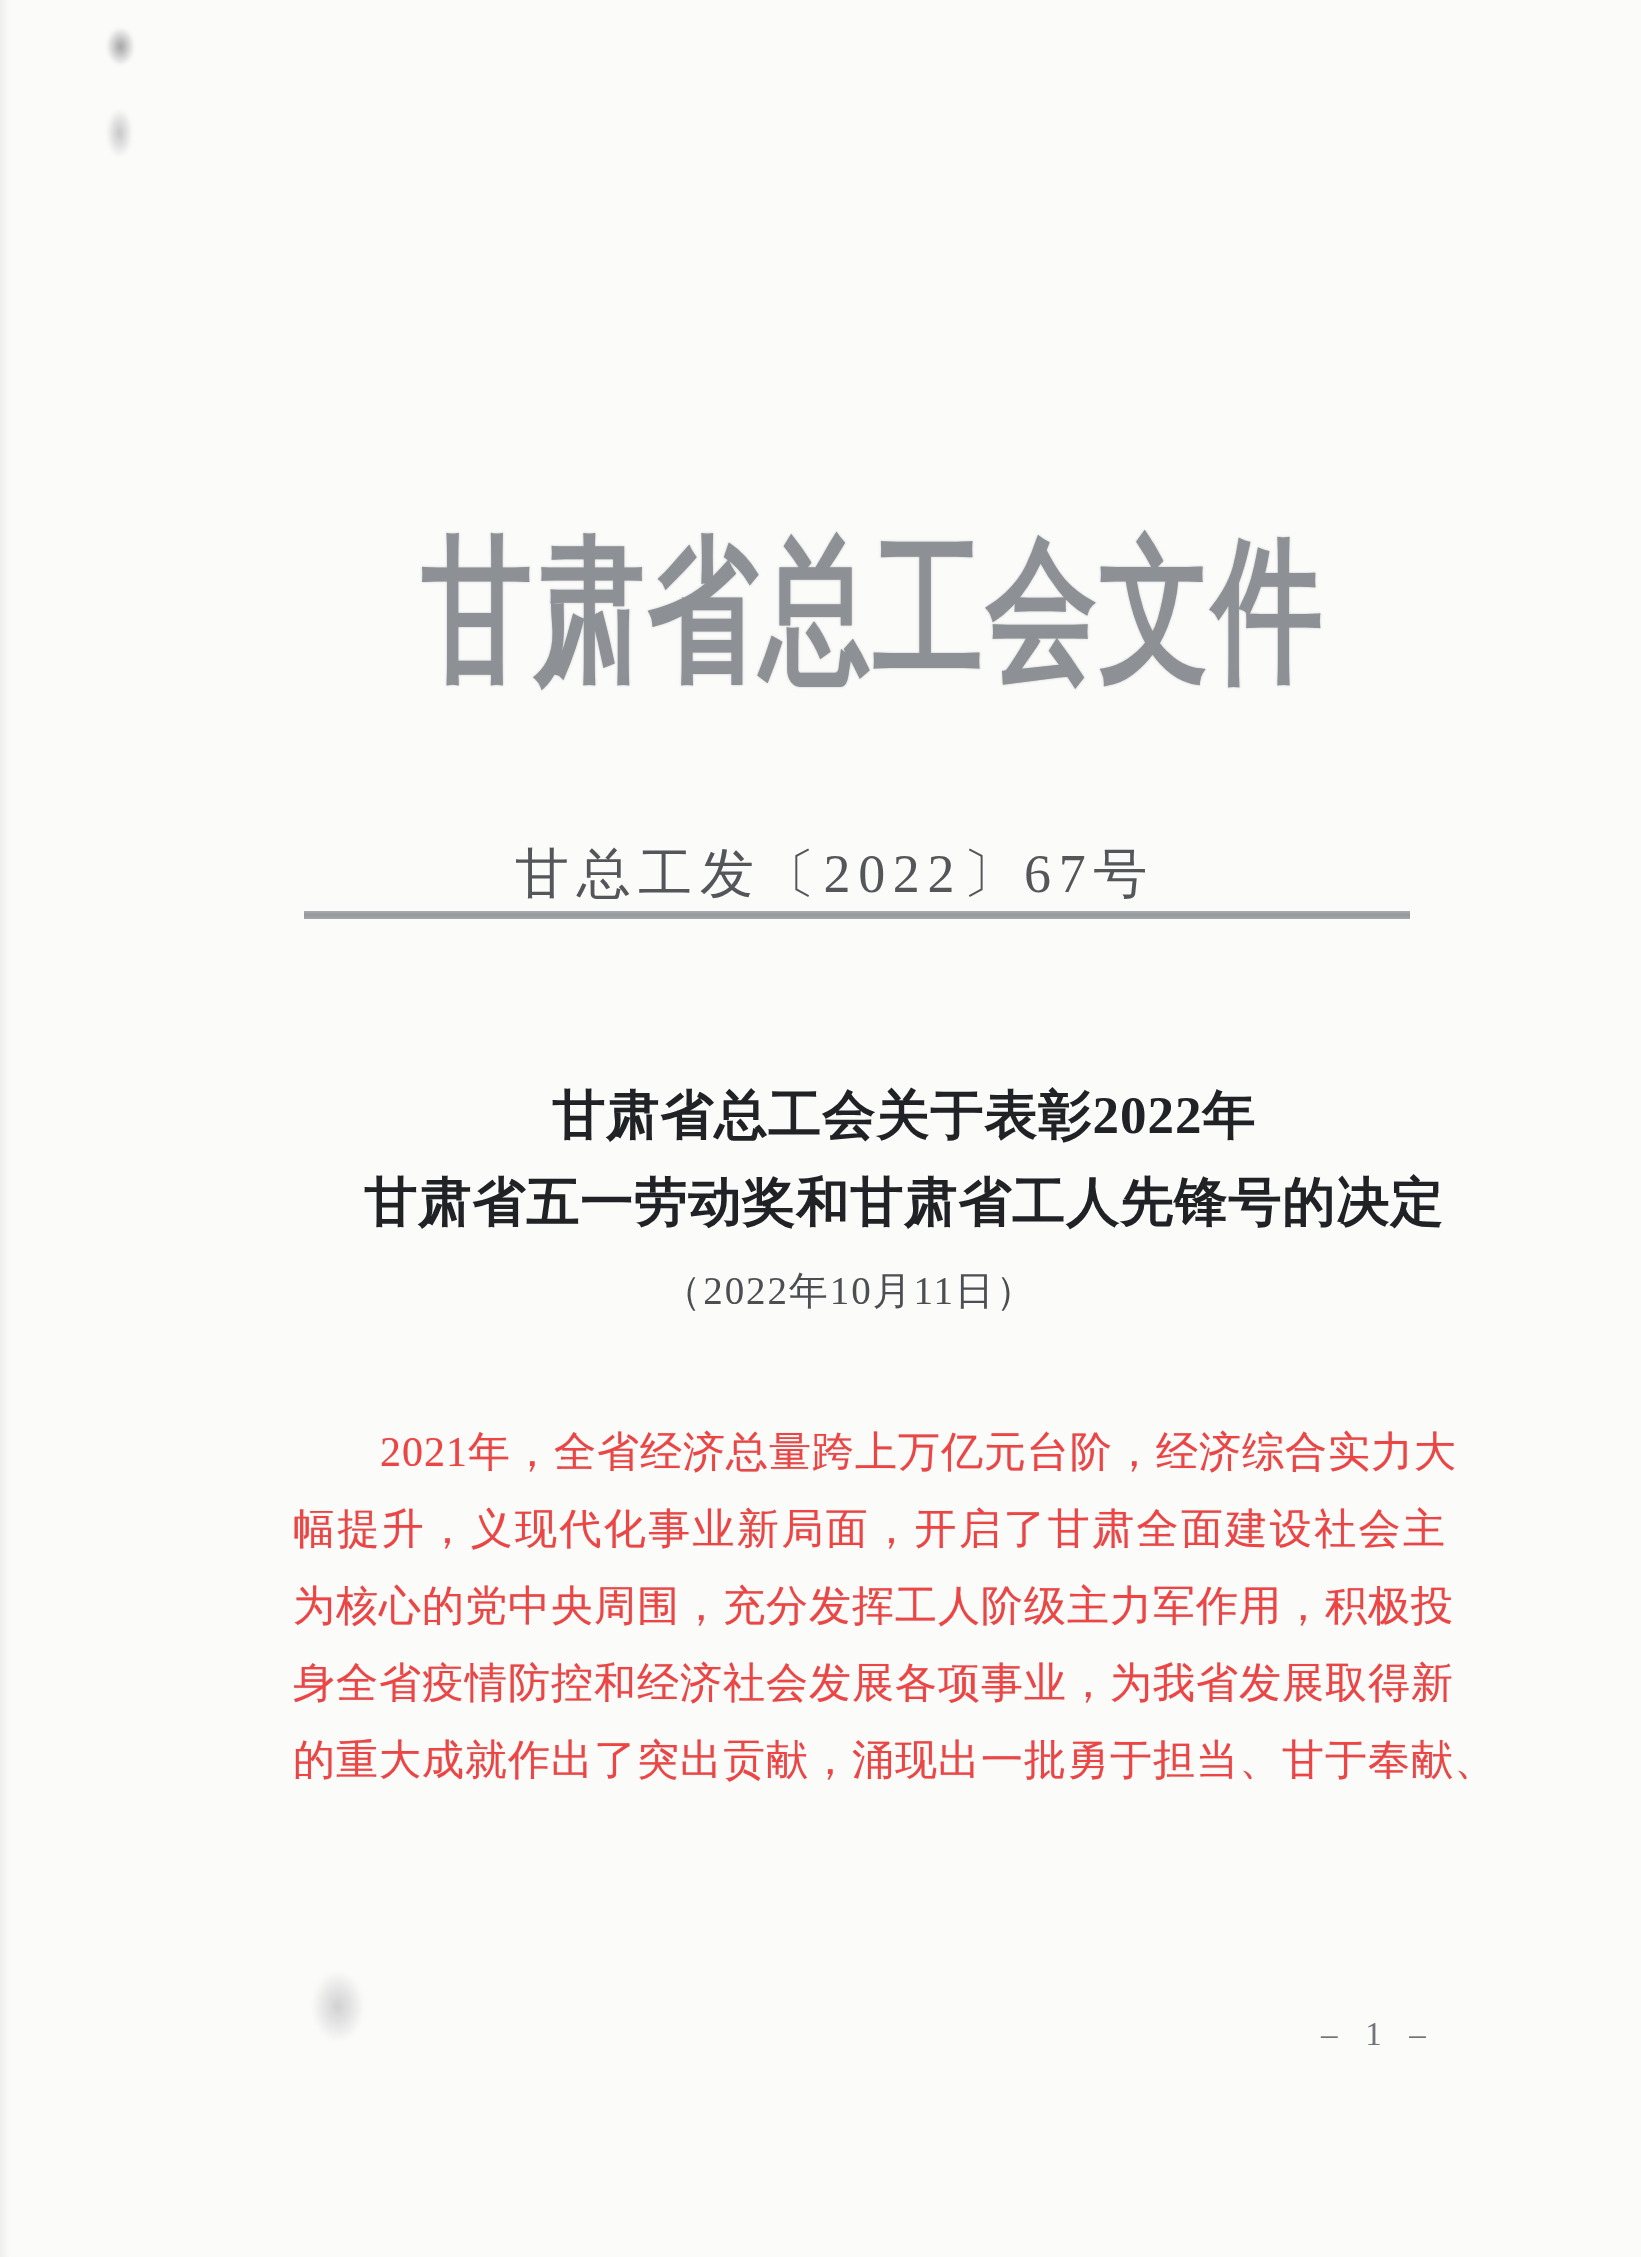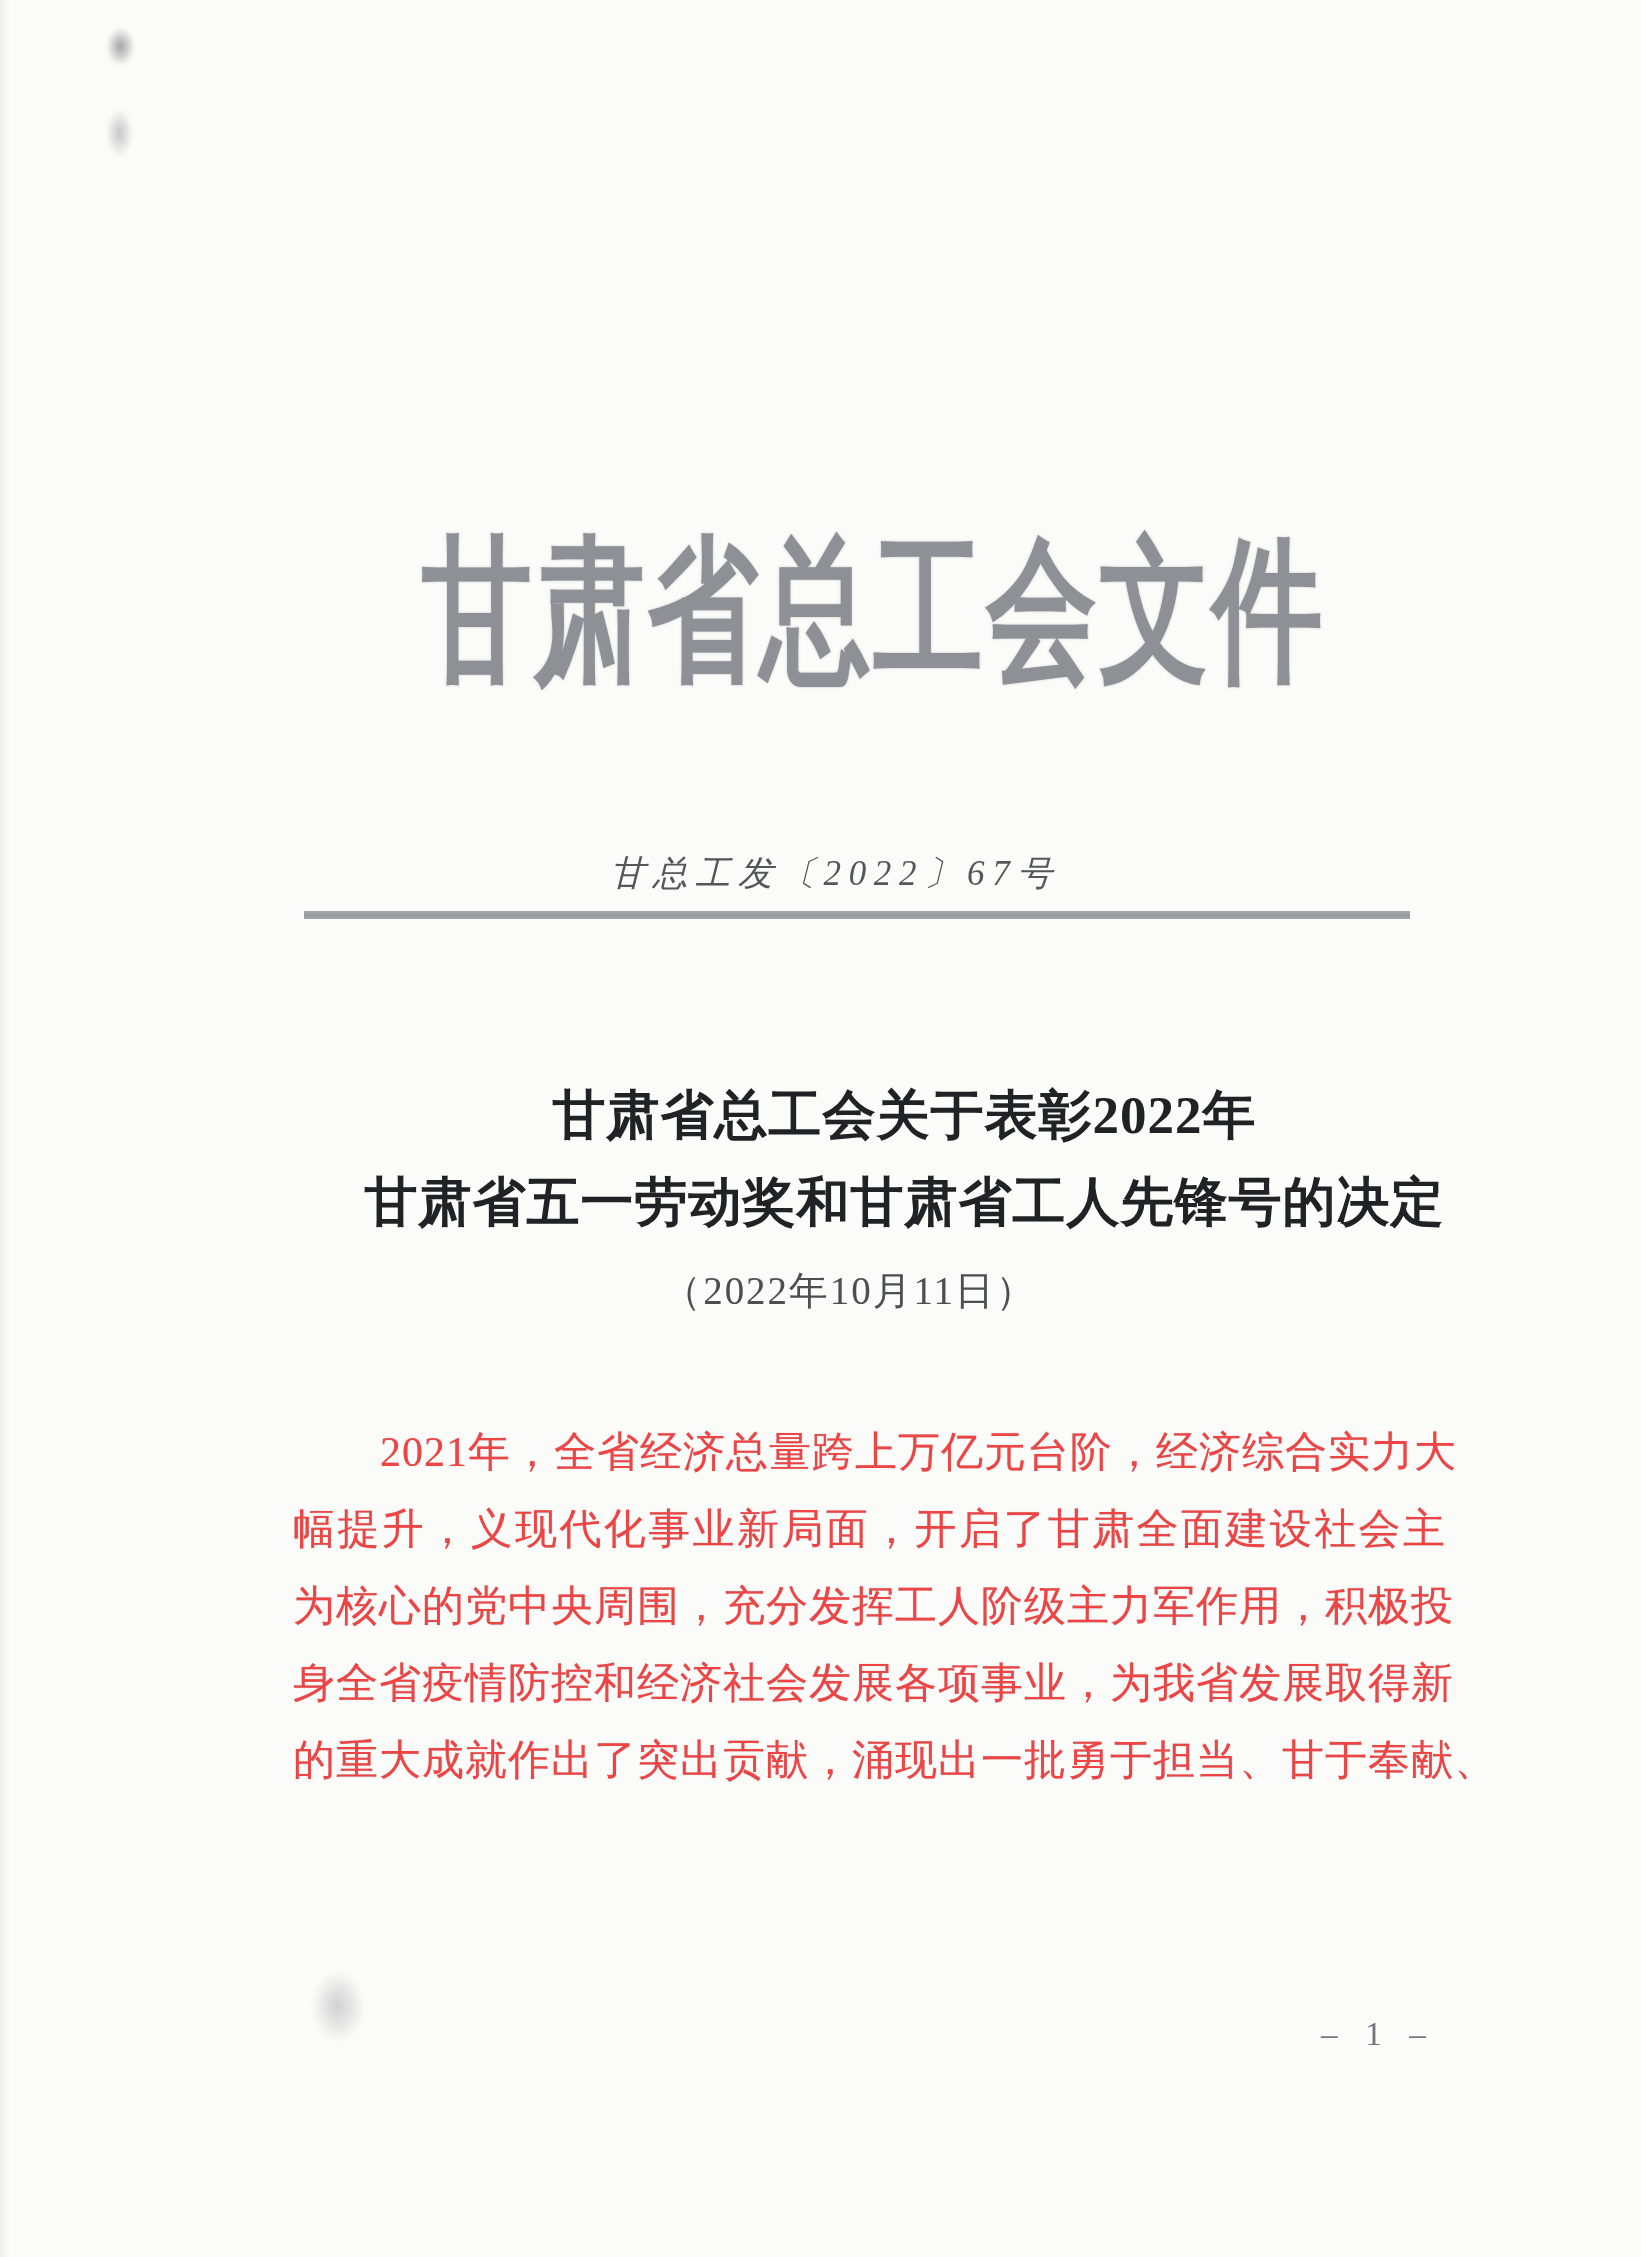--- a/index.html
+++ b/index.html
@@ -67,25 +67,24 @@
     position: absolute;
     top: 852px;
     left: 0;
     width: 100%;
     text-align: center;
   }
   .docnum-text {
     display: inline-block;
     position: relative;
     left: 14.5px;
-    font-size: 35px;
+    font-size: 54px;
     line-height: 44px;
     letter-spacing: 7.7px;
     color: #54565a;
-    font-style: italic;
     white-space: nowrap;
     text-align: center;
   }
   
   .rule {
     position: absolute;
     top: 911px;
     left: 304px;
     width: 1106px;
     height: 7.7px;

